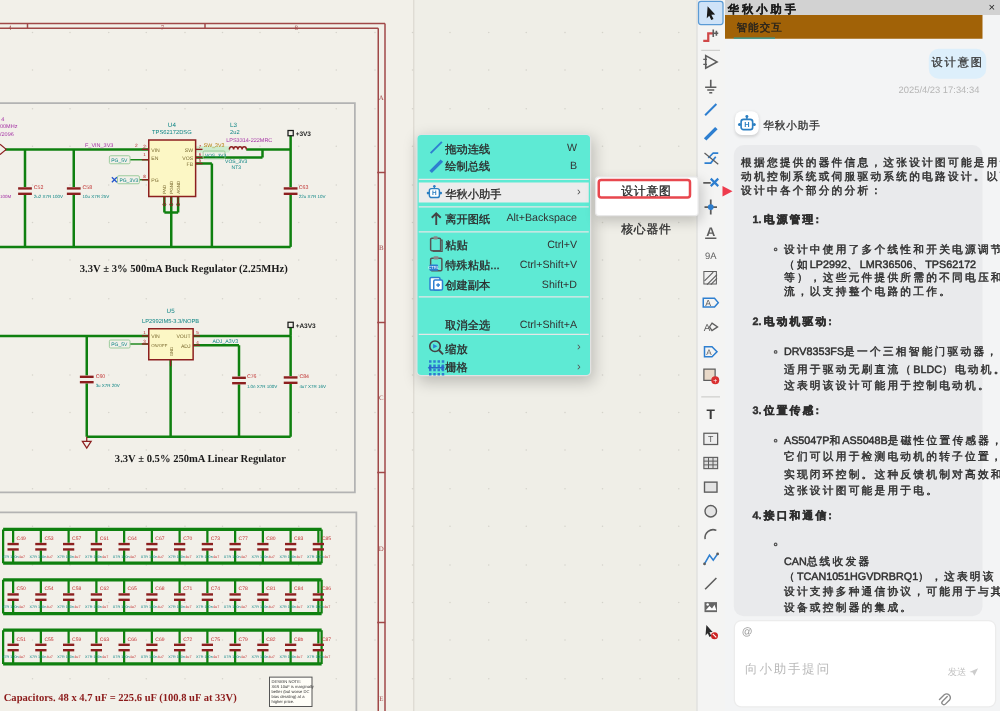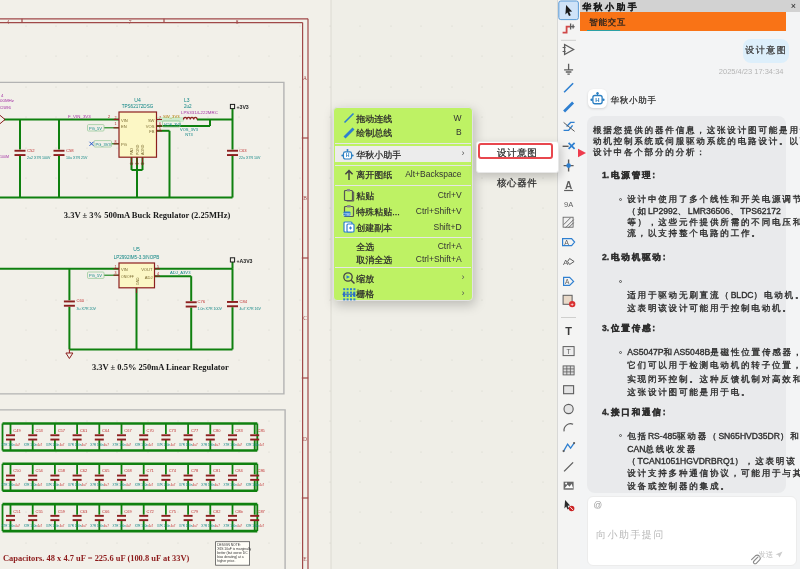--- a/index.html
+++ b/index.html
@@ -2,37 +2,37 @@
 <html><head><meta charset="utf-8"><style>
 *{margin:0;padding:0;box-sizing:border-box}
 html,body{width:800px;height:569px;overflow:hidden;font-family:"Liberation Sans",sans-serif;background:#f2f0e9}
 .abs{position:absolute}
 #canvas{left:0;top:0;width:557px;height:569px}
 #toolbar{left:557px;top:0;width:23.2px;height:569px}
 #panel{left:580.2px;top:0;width:219.8px;height:569px;background:#f3f4f5}
 #phead{position:absolute;left:0;top:0;right:0;height:11.8px;background:#d2d2d2;color:#1b1b1b}
 #phead .t{position:absolute;left:2px;top:1px;font-size:9px;font-weight:bold;letter-spacing:2.4px;-webkit-text-stroke:0.2px #1b1b1b;white-space:nowrap}
 #phead .x{position:absolute;right:4px;top:0.5px;font-size:9px;color:#222}
-#ptabs{position:absolute;left:0;top:11.8px;right:14px;height:19.7px;background:#f97316}
+#ptabs{position:absolute;left:0;top:11.8px;right:14px;height:19.7px;background:#a16207}
 #ptabs .t{position:absolute;left:9px;top:5px;font-size:8.5px;letter-spacing:0.8px;color:#1f1f1f;font-weight:500;-webkit-text-stroke:0.25px #1f1f1f;white-space:nowrap}
 #ptabs .u{position:absolute;left:6.5px;top:17.8px;width:33px;height:1.9px;background:#2ba0a5}
 #bubble{position:absolute;left:163.3px;top:39.3px;width:45.4px;height:23.4px;background:#ddeffb;border-radius:8px;font-size:9px;letter-spacing:1.5px;color:#3a3a3a;-webkit-text-stroke:0.25px #3a3a3a;text-align:center;line-height:23.4px;white-space:nowrap}
 #tstamp{position:absolute;right:16.5px;top:67px;font-size:7.5px;color:#b5b5b5;white-space:nowrap}
 #avatar{position:absolute;left:7.4px;top:89.4px;width:19px;height:19px;background:#fff;border-radius:5.5px;box-shadow:0 1px 2.5px rgba(0,0,0,0.14);display:flex;align-items:center;justify-content:center}
 #aname{position:absolute;left:30.4px;top:94.5px;font-size:8.5px;letter-spacing:0.7px;color:#333;font-weight:500;-webkit-text-stroke:0.25px #333;white-space:nowrap}
 #msg{position:absolute;left:6.9px;top:115.8px;width:198.7px;height:377px;background:#e9eaec;border-radius:8px}
 .ml{position:absolute;font-size:8.6px;color:#2e2e2e;-webkit-text-stroke:0.35px #2e2e2e;letter-spacing:1.75px;white-space:nowrap;line-height:11px;height:11px}
 .ml .en{letter-spacing:0px}
 .mh{font-weight:bold}
 .blt{position:absolute;width:3.2px;height:3.2px;border:1px solid #555;border-radius:50%}
 #inbox{position:absolute;left:6.7px;top:496.1px;width:210.4px;height:70.2px;background:#fff;border-radius:6px;border:1px solid #ececec}
 #inbox .at{position:absolute;left:5.5px;top:2.5px;font-size:8.5px;color:#999}
 #inbox .ph{position:absolute;left:8.2px;top:31px;font-size:10px;letter-spacing:1.45px;color:#b8b8b8;white-space:nowrap}
-#inbox .snd{position:absolute;right:13px;bottom:5px;font-size:7.5px;color:#c2c2c2;white-space:nowrap}
-#menu{left:332.8px;top:107.4px;width:139.8px;height:193.6px;background:#bef264;border-radius:4px;border:1px solid #e2e2e2;box-shadow:2px 4px 12px rgba(0,0,0,0.22);z-index:10}
+#inbox .snd{position:absolute;right:13px;bottom:22px;font-size:7.5px;color:#c2c2c2;white-space:nowrap}
+#menu{left:332.8px;top:107.4px;width:139.8px;height:193.6px;background:#5eead4;border-radius:4px;border:1px solid #e2e2e2;box-shadow:2px 4px 12px rgba(0,0,0,0.22);z-index:10}
 #submenu{left:476px;top:140.5px;width:82.5px;height:32px;background:#fff;border-radius:3px;border:1px solid #e8e8e8;box-shadow:2px 4px 10px rgba(0,0,0,0.2);z-index:11}
 .mi{position:absolute;left:0;right:0;height:15px}
 .mi .ic{position:absolute;left:8px;top:0.5px;width:14px;height:14px}
 .mi .tx{position:absolute;left:22.5px;top:2px;font-size:9px;letter-spacing:0px;color:#2b2b2b;-webkit-text-stroke:0.25px #2b2b2b;white-space:nowrap}
 .mi .sc{position:absolute;right:10px;top:2.2px;font-size:8.5px;color:#333;white-space:nowrap}
 .mi .ar{position:absolute;right:7px;top:1.5px;font-size:9px;color:#555}
 .msep{position:absolute;left:1px;right:1px;height:1px;background:#e6e6e6}
 .smi{position:absolute;left:20px;font-size:9.5px;letter-spacing:0.6px;color:#2b2b2b;-webkit-text-stroke:0.25px #2b2b2b;white-space:nowrap}
 #redbox{left:477.5px;top:142.7px;width:75.7px;height:16px;border:2px solid #e8474e;border-radius:3px;z-index:12}
 #redarrow{left:556px;top:146px;z-index:13}
@@ -959,31 +959,31 @@
     <div class="ml" style="left:12.7px;top:124.5px">根据您提供的器件信息，这张设计图可能是用于电</div>
     <div class="ml" style="left:12.7px;top:135.9px">动机控制系统或伺服驱动系统的电路设计。以下是</div>
     <div class="ml" style="left:12.7px;top:147.2px">设计中各个部分的分析：</div>
     <div class="ml mh" style="left:21.9px;top:169.5px"><span class="en">1. </span>电源管理<span class="en">:</span></div>
     <div class="ml" style="left:47.0px;top:194.4px">设计中使用了多个线性和开关电源调节器</div>
     <div class="blt" style="left:38.6px;top:197.8px"></div>
     <div class="ml" style="left:47.0px;top:205.7px">（如<span class="en">LP2992</span>、<span class="en">LMR36506</span>、<span class="en">TPS62172</span></div>
     <div class="ml" style="left:47.0px;top:217.0px">等），这些元件提供所需的不同电压和电</div>
     <div class="ml" style="left:47.0px;top:228.3px">流，以支持整个电路的工作。</div>
     <div class="ml mh" style="left:21.9px;top:252.4px"><span class="en">2. </span>电动机驱动<span class="en">:</span></div>
+    <div class="ml" style="left:47.0px;top:276.1px"><span class="en">DRV8353FS</span>是一个三相智能门驱动器，</div>
     <div class="blt" style="left:38.6px;top:279.5px"></div>
     <div class="ml" style="left:47.0px;top:289.8px">适用于驱动无刷直流（<span class="en">BLDC</span>）电动机。</div>
     <div class="ml" style="left:47.0px;top:303.0px">这表明该设计可能用于控制电动机。</div>
     <div class="ml mh" style="left:21.9px;top:322.8px"><span class="en">3. </span>位置传感<span class="en">:</span></div>
     <div class="ml" style="left:47.0px;top:347.3px"><span class="en">AS5047P</span>和<span class="en">AS5048B</span>是磁性位置传感器，</div>
     <div class="blt" style="left:38.6px;top:350.7px"></div>
     <div class="ml" style="left:47.0px;top:360.4px">它们可以用于检测电动机的转子位置，以</div>
     <div class="ml" style="left:47.0px;top:373.6px">实现闭环控制。这种反馈机制对高效和精</div>
     <div class="ml" style="left:47.0px;top:386.8px">这张设计图可能是用于电。</div>
     <div class="ml mh" style="left:21.9px;top:406.8px"><span class="en">4. </span>接口和通信<span class="en">:</span></div>
-    <div class="ml" style="left:47.0px;top:430.9px">包括<span class="en">RS-485</span>驱动器（<span class="en">SN65HVD35DR</span>）和</div>
     <div class="blt" style="left:38.6px;top:434.3px"></div>
     <div class="ml" style="left:47.0px;top:443.7px"><span class="en">CAN</span>总线收发器</div>
     <div class="ml" style="left:47.0px;top:456.0px">（<span class="en">TCAN1051HGVDRBRQ1</span>），这表明该</div>
     <div class="ml" style="left:47.0px;top:468.3px">设计支持多种通信协议，可能用于与其他</div>
     <div class="ml" style="left:47.0px;top:480.9px">设备或控制器的集成。</div>
     <div id="inbox">
       <span class="at">@</span>
       <span class="ph">向小助手提问</span>
       <svg style="position:absolute;left:161px;top:57px" width="12" height="12" viewBox="0 0 12 12">
         <path d="M8.8,3.2 L5,7 a1.6,1.6 0 0 0 2.3,2.3 L10.6,6 a3,3 0 0 0 -4.2,-4.2 L2.6,5.6" stroke="#8a8a8a" stroke-width="1.1" fill="none" stroke-linecap="round"></path>
@@ -1048,24 +1048,20 @@
       <span class="sc">Ctrl+Shift+V</span>
     </div>
     <div class="mi" style="top:111.4px">
       <span class="ic"><svg width="14" height="14" viewBox="0 0 14 14">
           <rect x="2" y="2" width="8" height="10" rx="1" stroke="#2e7fd0" stroke-width="1.2" fill="#fff"></rect>
           <rect x="5" y="4" width="7" height="8" rx="1" stroke="#2e7fd0" stroke-width="1.2" fill="#fff"></rect>
           <path d="M8.5,6.5 V9.5 M7,8 H10" stroke="#2e7fd0" stroke-width="1.1"></path>
         </svg></span>
       <span class="tx">创建副本</span>
       <span class="sc">Shift+D</span>
-    </div>
-    <div class="mi" style="top:130.6px">
-      <span class="tx">全选</span>
-      <span class="sc">Ctrl+A</span>
     </div>
     <div class="mi" style="top:143.3px">
       <span class="tx">取消全选</span>
       <span class="sc">Ctrl+Shift+A</span>
     </div>
     <div class="mi" style="top:162.3px">
       <span class="ic"><svg width="14" height="14" viewBox="0 0 14 14">
           <circle cx="6" cy="6" r="4.2" stroke="#444" stroke-width="1.3" fill="none"></circle>
           <path d="M9.2,9.2 L12.5,12.5" stroke="#444" stroke-width="1.5"></path>
           <path d="M4.5,4.2 L8,6 L4.5,7.8 Z" fill="#2e7fd0"></path>

